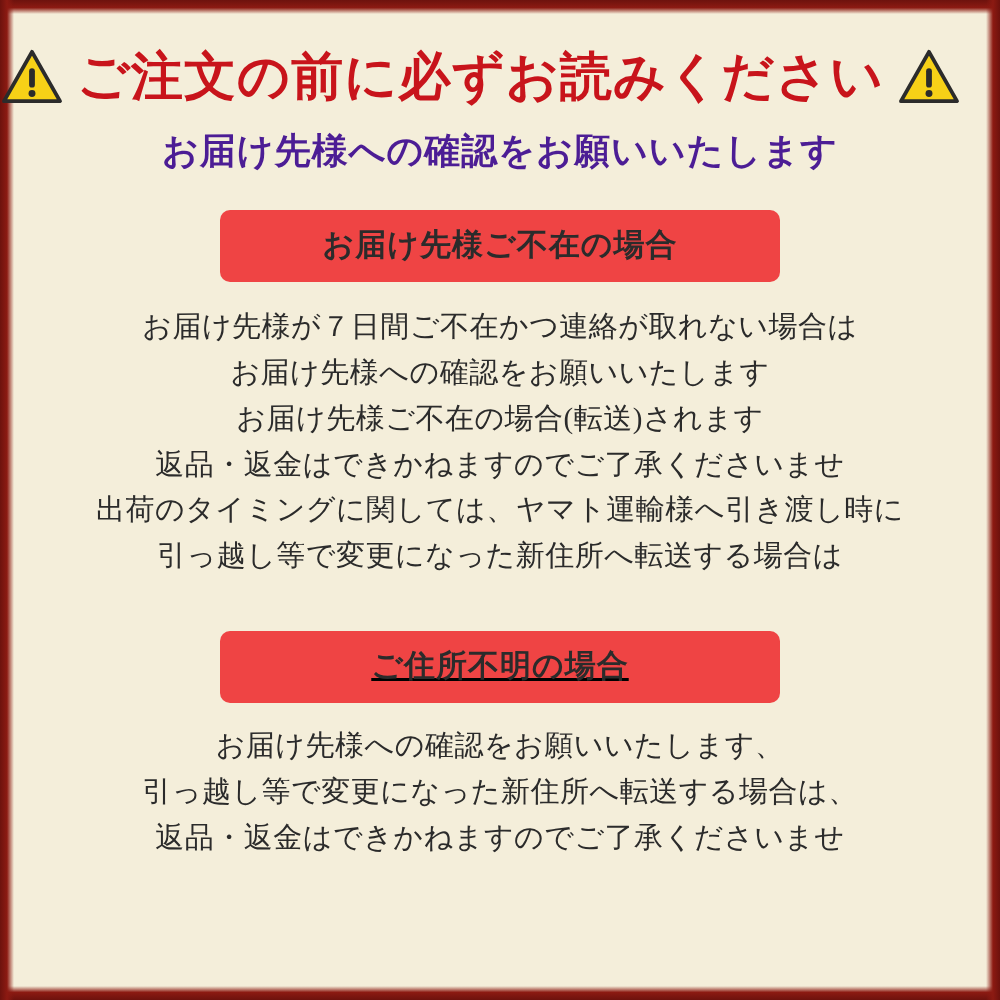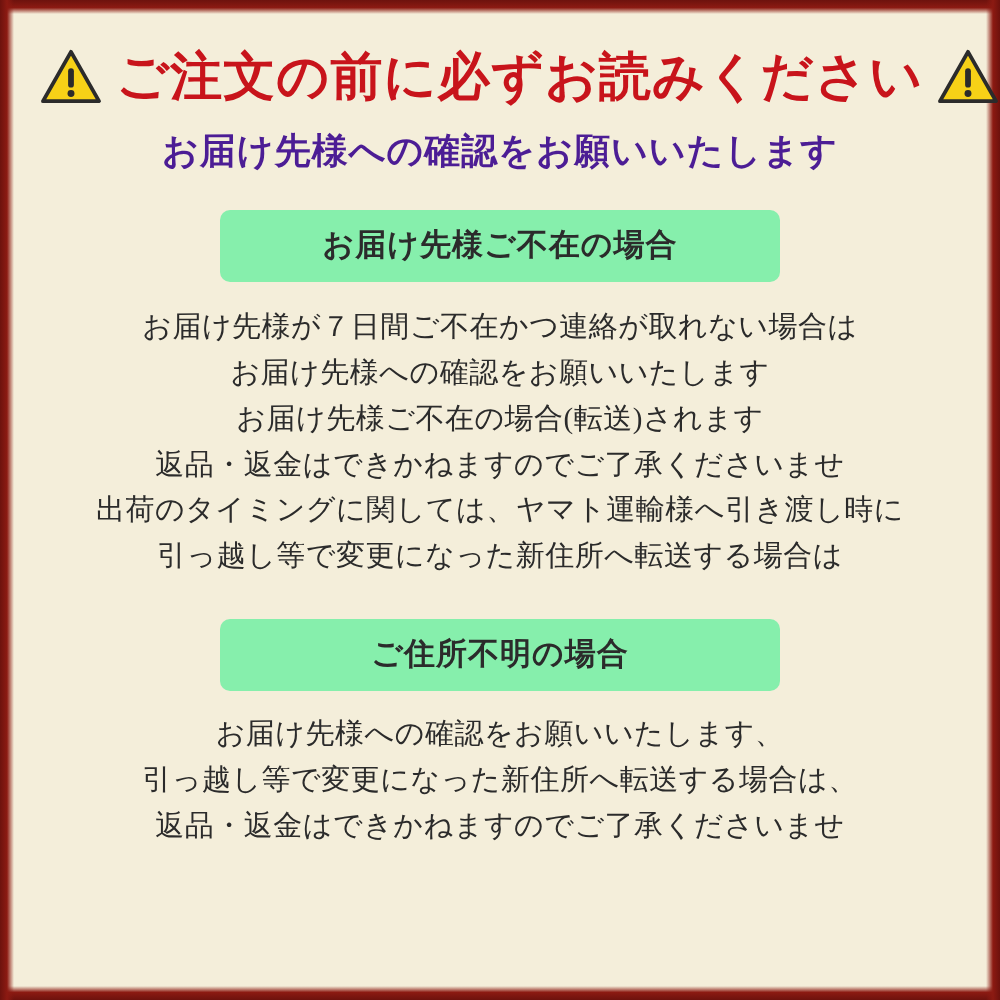--- a/index.html
+++ b/index.html
@@ -53,21 +53,21 @@
     position: relative;
     z-index: 3;
     padding: 30px 40px 0 40px;
     text-align: center;
   }
 
   
   .headline {
     display: flex;
     align-items: center;
-    justify-content: flex-start;
+    justify-content: flex-end;
     gap: 14px;
     margin-top: 18px;
   }
   .headline-text {
     font-size: 52px;
     font-weight: bold;
     color: #c8141b;
     letter-spacing: 1px;
     white-space: nowrap;
     line-height: 1.1;
@@ -85,21 +85,21 @@
     font-size: 36px;
     font-weight: bold;
     color: #4c1d95;
     letter-spacing: 1px;
   }
 
   
   .pill {
     width: 560px;
     margin: 34px auto 0 auto;
-    background: #86efac;
+    background: #ef4444;
     border-radius: 10px;
     padding: 14px 10px 16px 10px;
     box-sizing: border-box;
   }
   .pill-text {
     font-size: 31px;
     font-weight: bold;
     color: #2b2b2b;
     letter-spacing: 1px;
   }
@@ -110,21 +110,22 @@
     text-align: center;
   }
   .body-line {
     font-size: 29px;
     color: #2b2b2b;
     line-height: 1.58;
     letter-spacing: 0.5px;
   }
 
   .pill.second {
-    margin-top: 40px;
+    margin-top: 52px;
+    text-decoration: underline;
   }
   .body-block.second {
     margin-top: 20px;
   }
 </style>
 </head>
 <body>
 
 <div class="page">
 

